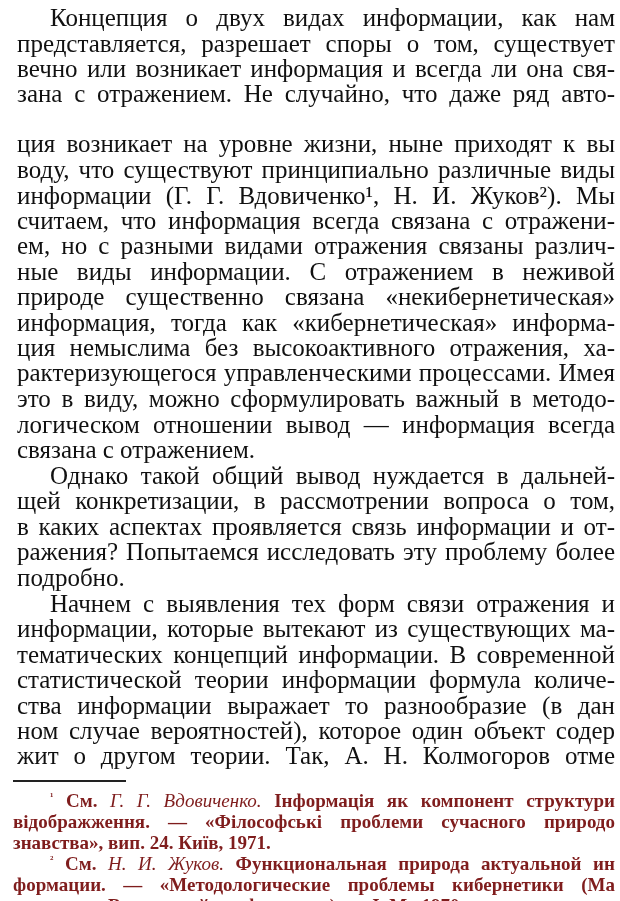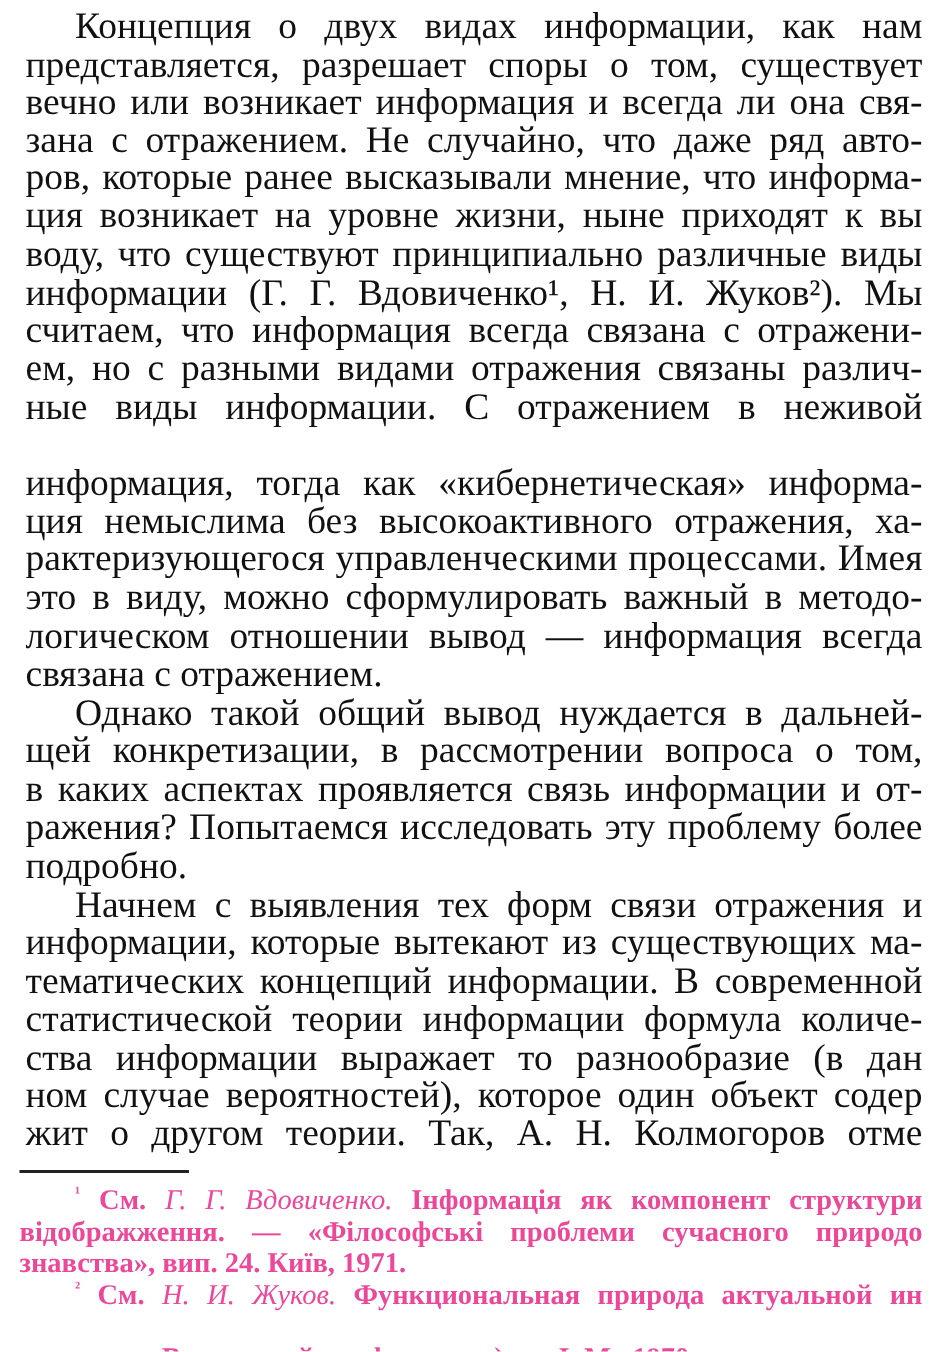--- a/index.html
+++ b/index.html
@@ -40,21 +40,21 @@
     position: absolute;
     left: 13px;
     width: 602px;
     white-space: nowrap;
     font-size: 19px;
     line-height: 22px;
     text-align: justify;
     text-align-last: justify;
     overflow: hidden;
     font-weight: bold;
-    color: #ec4899;
+    color: #7f1d1d;
   }
   .fn.indent { left: 50px; width: 565px; }
   .fn.last { text-align-last: left; }
   .fn .it { font-style: italic; font-weight: normal; }
   .fn sup, .line sup { font-size: 60%; vertical-align: super; line-height: 0; }
   .rule-short {
     position: absolute;
     left: 13px;
     top: 738px;
     width: 113px;
@@ -64,27 +64,27 @@
 </style>
 </head>
 <body>
 
 <div class="page">
 
   <div class="line indent" style="top:4px">Концепция о двух видах информации, как нам</div>
   <div class="line" style="top:30px">представляется, разрешает споры о том, существует</div>
   <div class="line it" style="top:55px">вечно или возникает информация и всегда ли она свя-</div>
   <div class="line" style="top:80px">зана с отражением. Не случайно, что даже ряд авто-</div>
-  <div class="line" style="top:105px">ров, которые ранее высказывали мнение, что информа-</div>
   <div class="line" style="top:130px">ция возникает на уровне жизни, ныне приходят к вы</div>
   <div class="line" style="top:156px">воду, что существуют принципиально различные виды</div>
   <div class="line" style="top:182px">информации (Г. Г. Вдовиченко¹, Н. И. Жуков²). Мы</div>
   <div class="line" style="top:207px">считаем, что информация всегда связана с отражени-</div>
   <div class="line" style="top:232px">ем, но с разными видами отражения связаны различ-</div>
   <div class="line" style="top:258px">ные виды информации. С отражением в неживой</div>
+  <div class="line" style="top:283px">природе существенно связана «некибернетическая»</div>
   <div class="line" style="top:309px">информация, тогда как «кибернетическая» информа-</div>
   <div class="line" style="top:334px">ция немыслима без высокоактивного отражения, ха-</div>
   <div class="line" style="top:359px">рактеризующегося управленческими процессами. Имея</div>
   <div class="line" style="top:411px">логическом отношении вывод — информация всегда</div>
   <div class="line" style="top:385px">это в виду, можно сформулировать важный в методо-</div>
   <div class="line last" style="top:436px">связана с отражением.</div>
 
   <div class="line indent" style="top:462px">Однако такой общий вывод нуждается в дальней-</div>
   <div class="line it" style="top:487px">щей конкретизации, в рассмотрении вопроса о том,</div>
   <div class="line" style="top:513px">в каких аспектах проявляется связь информации и от-</div>
@@ -109,15 +109,16 @@
   </div>
   <div class="fn" style="top:811px">відображження. — «Філософські проблеми сучасного природо</div>
   <div class="fn last" style="top:832px">знавства», вип. 24. Київ, 1971.</div>
 
   <div class="fn indent" style="top:853px">
     <sup>²</sup>
     <span>См.</span>
     <span class="it">Н. И. Жуков.</span>
     <span>Функциональная природа актуальной ин</span>
   </div>
+  <div class="fn" style="top:874px">формации. — «Методологические проблемы кибернетики (Ма</div>
   <div class="fn last" style="top:895px">териалы к Всесоюзной конференции)», т. I. М., 1970.</div>
 
 </div>
 
 </body></html>

